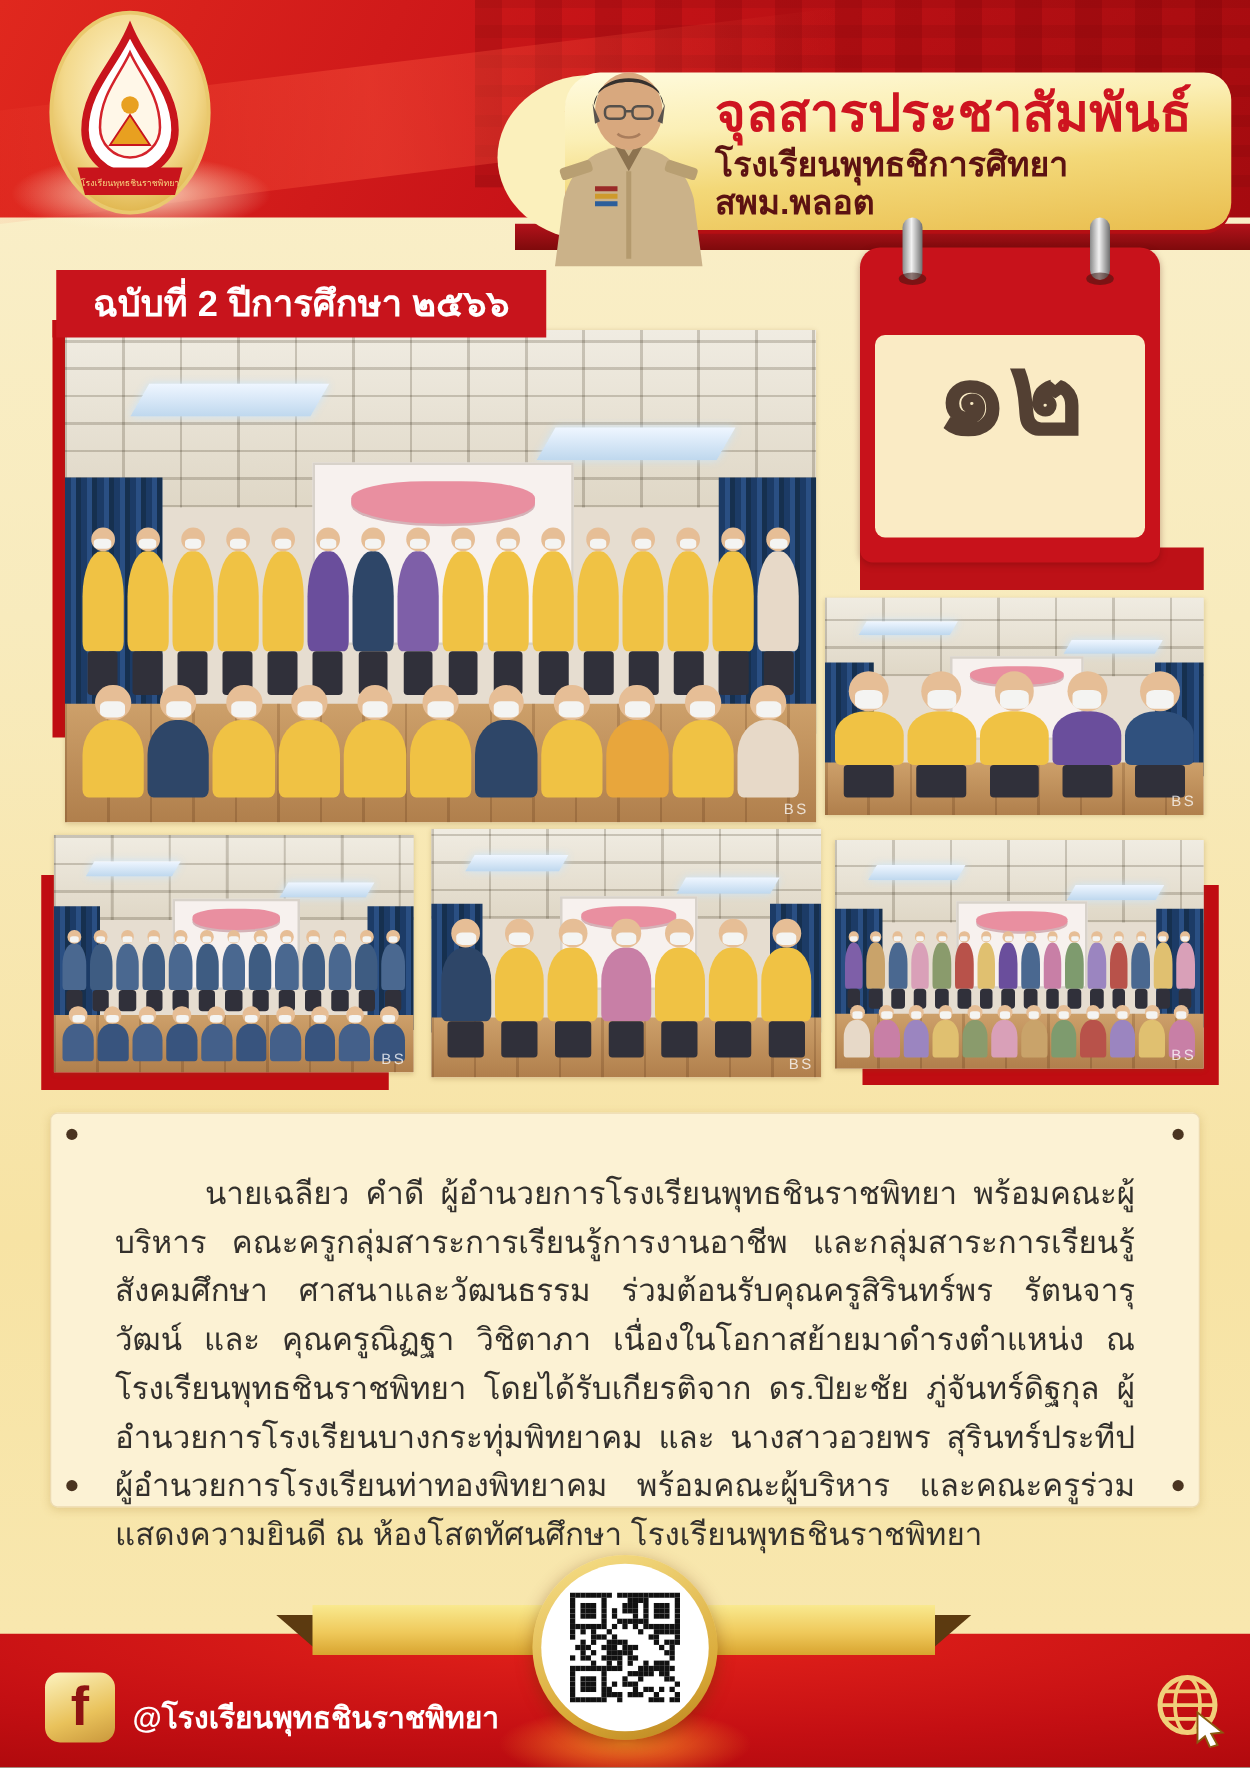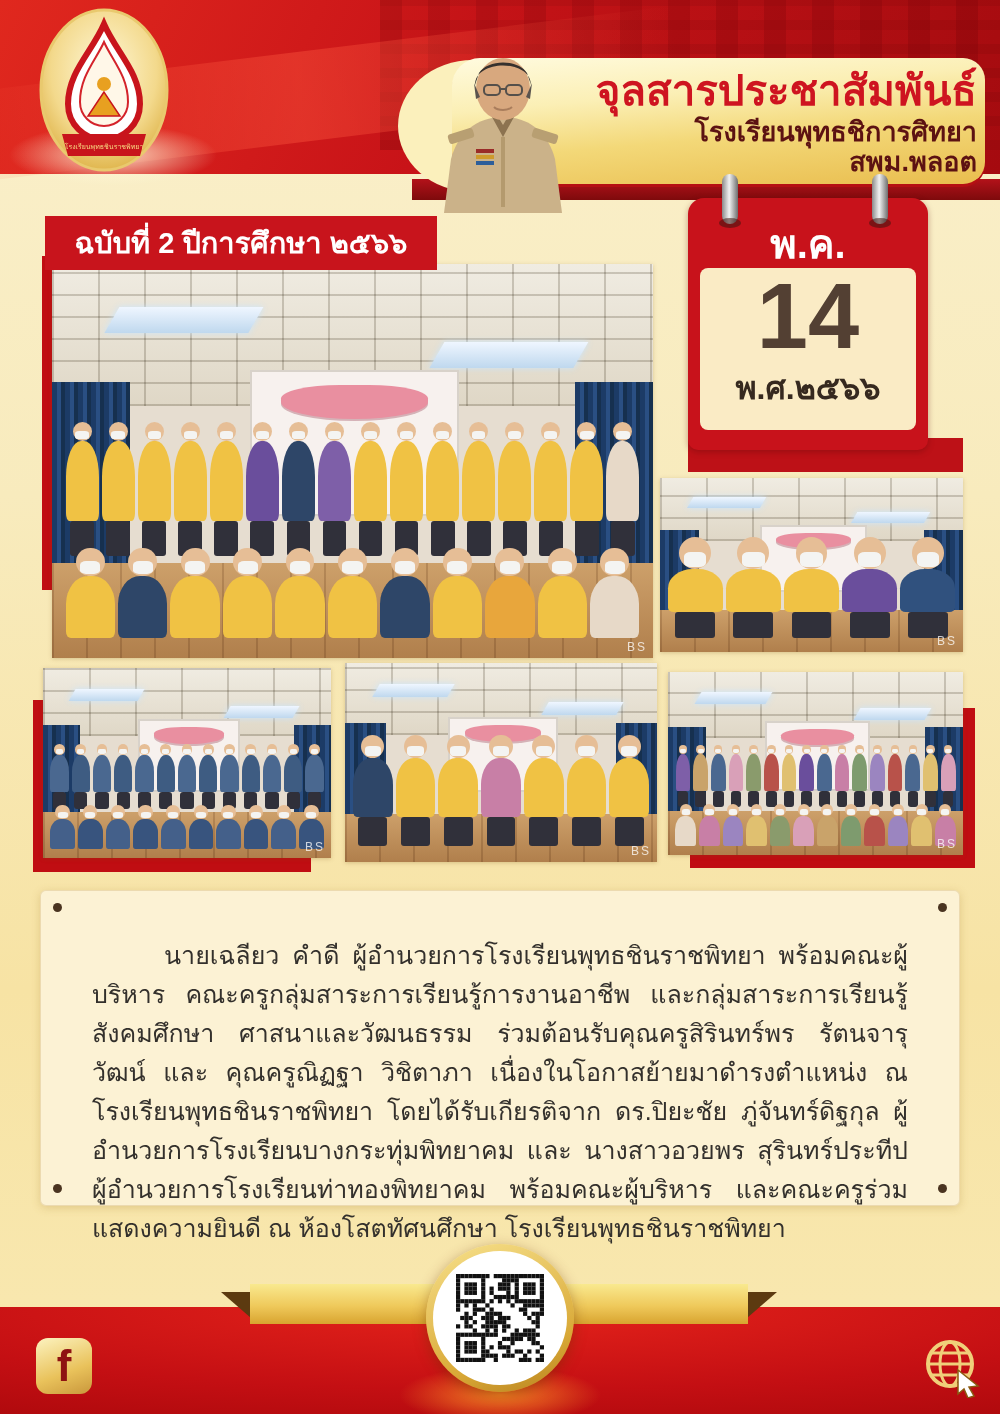--- a/index.html
+++ b/index.html
@@ -18,21 +18,21 @@
     background:linear-gradient(180deg,#B3121A,#7E0A0C);}
   .logo-glow{position:absolute;left:8px;top:124px;width:210px;height:62px;z-index:4;
     background:radial-gradient(ellipse at center,rgba(255,250,220,.85),rgba(255,250,220,0) 70%);}
   .logo{position:absolute;left:38px;top:8px;width:132px;height:168px;z-index:8;}
   .banner-blob{position:absolute;left:398px;top:60px;width:150px;height:132px;border-radius:50%;
     background:#FBF0BC;z-index:5;}
   .gold-banner{position:absolute;left:452px;top:58px;width:533px;height:126px;z-index:6;
     border-radius:28px 22px 22px 34px;
     background:linear-gradient(175deg,#FFFBDF 0%,#FBEFB5 32%,#F3D878 60%,#E9BD4E 100%);
     box-shadow:0 3px 0 #B50F13;}
-  .gold-banner .inner{position:absolute;left:120px;right:8px;top:0;bottom:0;text-align:right;}
+  .gold-banner .inner{position:absolute;left:120px;right:8px;top:0;bottom:0;text-align:left;}
   .nl-title{margin-top:10px;font-size:42px;font-weight:800;color:#CE1420;line-height:1.1;}
   .nl-subtitle{margin-top:4px;font-size:27px;font-weight:800;color:#5C1212;line-height:1.1;}
   .director{position:absolute;left:408px;top:44px;width:190px;height:170px;z-index:7;}
   
   .cal-base{position:absolute;left:688px;top:438px;width:275px;height:34px;background:#BD1117;z-index:3;}
   .calendar{position:absolute;left:688px;top:198px;width:240px;height:252px;z-index:5;
     background:#C8121B;border-radius:16px 16px 10px 10px;box-shadow:0 2px 6px rgba(90,10,10,.35);}
   .cal-month{padding-top:14px;text-align:center;font-size:40px;font-weight:800;color:#FFFFFF;}
   .cal-body{position:absolute;left:12px;top:70px;width:216px;height:162px;background:#FAEBC5;border-radius:8px;}
   .cal-day{margin-top:2px;text-align:center;font-size:92px;line-height:1.0;font-weight:800;color:#534033;}
@@ -173,24 +173,22 @@
     <line x1="92" y1="44" x2="98" y2="44" stroke="#55504B" stroke-width="2"></line>
     <path d="M86 62 C90 66 100 66 104 62" stroke="#A97D5C" stroke-width="2" fill="none"></path>
   </svg>
 
   <div class="edition">
     <span>ฉบับที่ 2 ปีการศึกษา ๒๕๖๖</span>
   </div>
 
   <div class="cal-base"></div>
   <div class="calendar">
-    <div class="cal-month">พ.ค.</div>
     <div class="cal-body">
-      <div class="cal-day">14</div>
-      <div class="cal-year">พ.ศ.๒๕๖๖</div>
+      <div class="cal-day">๑๒</div>
     </div>
   </div>
   <div class="ring ring1"></div>
   <div class="ring ring2"></div>
 
   <div class="accent acc-main-top"></div>
   <div class="accent acc-main-left"></div>
   <div class="accent acc-blue"></div>
   <div class="accent acc-mixed"></div>
 
@@ -1138,20 +1136,21 @@
             <rect x="20" y="20" width="1" height="1"></rect>
           </g>
         </svg>
       </div>
   </div>
 
   <div class="footer"></div>
   <div class="fb-icon">
     <span>f</span>
   </div>
+  <div class="fb-label">@โรงเรียนพุทธชินราชพิทยา</div>
   <svg class="globe" viewBox="0 0 64 64">
     <circle cx="30" cy="30" r="22" fill="none" stroke="#F0CF7A" stroke-width="4"></circle>
     <ellipse cx="30" cy="30" rx="10" ry="22" fill="none" stroke="#F0CF7A" stroke-width="3"></ellipse>
     <line x1="8" y1="30" x2="52" y2="30" stroke="#F0CF7A" stroke-width="3"></line>
     <line x1="11" y1="19" x2="49" y2="19" stroke="#F0CF7A" stroke-width="3"></line>
     <line x1="11" y1="41" x2="49" y2="41" stroke="#F0CF7A" stroke-width="3"></line>
     <path d="M38 36 L58 52 L49 53 L54 62 L48 64 L44 55 L38 60 Z" fill="#FFFFFF" stroke="#8A5A10" stroke-width="1.5"></path>
   </svg>
 </div>
 

